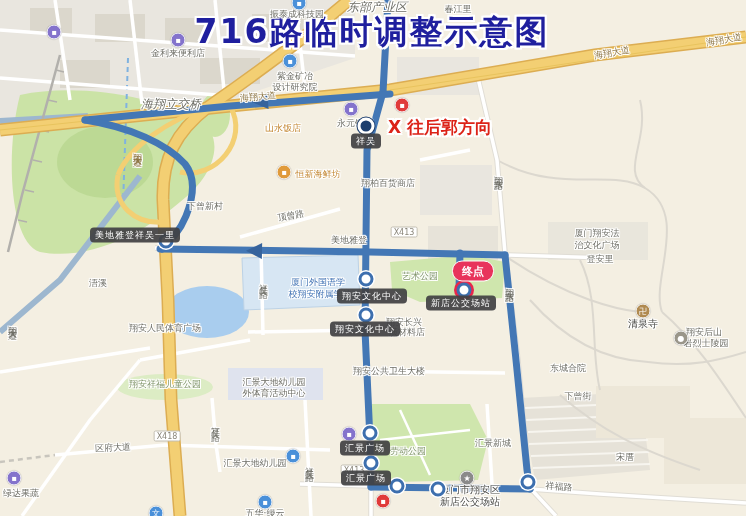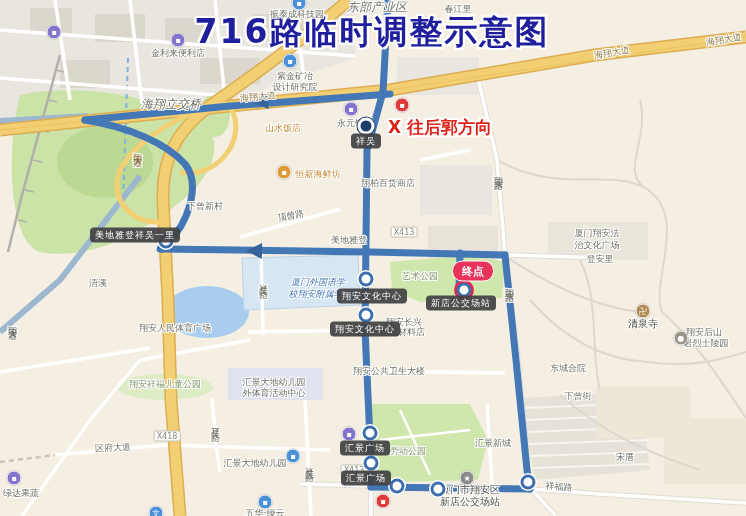--- a/index.html
+++ b/index.html
@@ -6,21 +6,21 @@
   #map{position:relative;width:746px;height:516px;overflow:hidden;background:#f4efe2;
        font-family:"DejaVu Sans",sans-serif;}
   #map svg{position:absolute;left:0;top:0;}
   #labels{position:absolute;left:0;top:0;width:746px;height:516px;}
   .lbl{position:absolute;white-space:nowrap;transform:translate(-50%,-50%);
        font-size:9px;color:#6e6e66;
        text-shadow:-1px 0 #fff,1px 0 #fff,0 -1px #fff,0 1px #fff,-1px -1px #fff,1px 1px #fff,-1px 1px #fff,1px -1px #fff;}
   .gray10{font-size:12px;font-style:italic;}
   .dark{color:#4a4a46;font-size:10px;}
   .green{color:#7f9468;}
-  .blue{color:#4273b4;font-style:italic;}
+  .blue{color:#4273b4;}
   .orange{color:#c2852f;}
   .gold{color:#8c7442;}
   .v{writing-mode:vertical-rl;letter-spacing:2px;}
   .shield{font-size:8px;color:#8a867a;background:#fff;border:1px solid #c2beb2;
           border-radius:2px;padding:0 2px;text-shadow:none;}
   .stoplabel{font-size:9px;color:#fff;background:rgba(66,66,68,.93);border-radius:4px;
              padding:1px 5px;text-shadow:none;letter-spacing:1px;}
   .poi{position:absolute;width:13px;height:13px;border-radius:50%;transform:translate(-50%,-50%);
        border:1.5px solid #fff;color:#fff;font-size:8px;line-height:13px;text-align:center;
        box-shadow:0 0 1px rgba(0,0,0,.4);}
@@ -204,21 +204,21 @@
       <div class="lbl blue" style="left: 318px; top: 282px;">厦门外国语学</div>
       <div class="lbl blue" style="left: 320px; top: 294px;">校翔安附属学校</div>
       <div class="lbl green" style="left: 420px; top: 276px;">艺术公园</div>
       <div class="lbl" style="left: 404px; top: 322px;">翔安长兴</div>
       <div class="lbl" style="left: 407px; top: 332px;">潢材料店</div>
       <div class="lbl dark" style="left: 643px; top: 324px;">清泉寺</div>
       <div class="lbl" style="left: 704px; top: 332px;">翔安后山</div>
       <div class="lbl" style="left: 706px; top: 343px;">岩烈士陵园</div>
       <div class="lbl" style="left: 98px; top: 283px;">浯溪</div>
       <div class="lbl v" style="left: 12px; top: 322px;">翔安大道</div>
-      <div class="lbl" style="left: 175px; top: 328px;">翔安人民体育广场</div>
+      <div class="lbl" style="left: 165px; top: 328px;">翔安人民体育广场</div>
       <div class="lbl" style="left: 389px; top: 371px;">翔安公共卫生大楼</div>
       <div class="lbl" style="left: 568px; top: 368px;">东城合院</div>
       <div class="lbl" style="left: 578px; top: 396px;">下曾街</div>
       <div class="lbl" style="left: 274px; top: 382px;">汇景大地幼儿园</div>
       <div class="lbl" style="left: 274px; top: 393px;">外体育活动中心</div>
       <div class="lbl green" style="left: 165px; top: 384px;">翔安祥福儿童公园</div>
       <div class="lbl shield" style="left: 167px; top: 436px;">X418</div>
       <div class="lbl shield" style="left: 354px; top: 470px;">X413</div>
       <div class="lbl" style="left: 113px; top: 448px; transform: translate(-50%, -50%) rotate(-3deg);">区府大道</div>
       <div class="lbl v" style="left: 215px; top: 424px;">祥吴一路</div>

